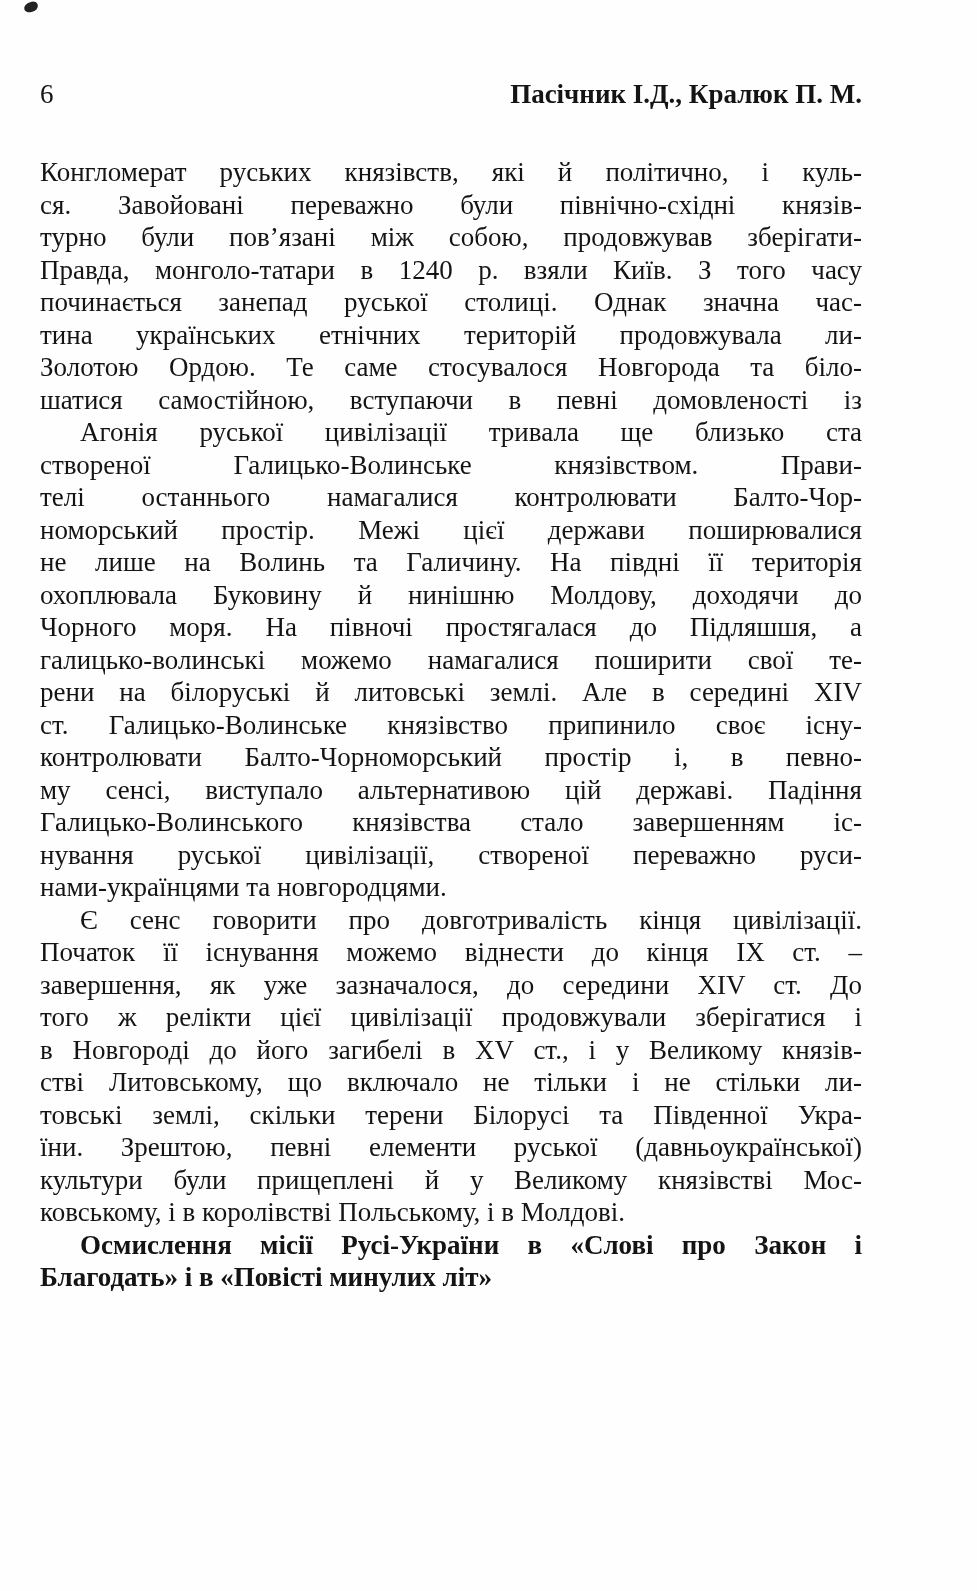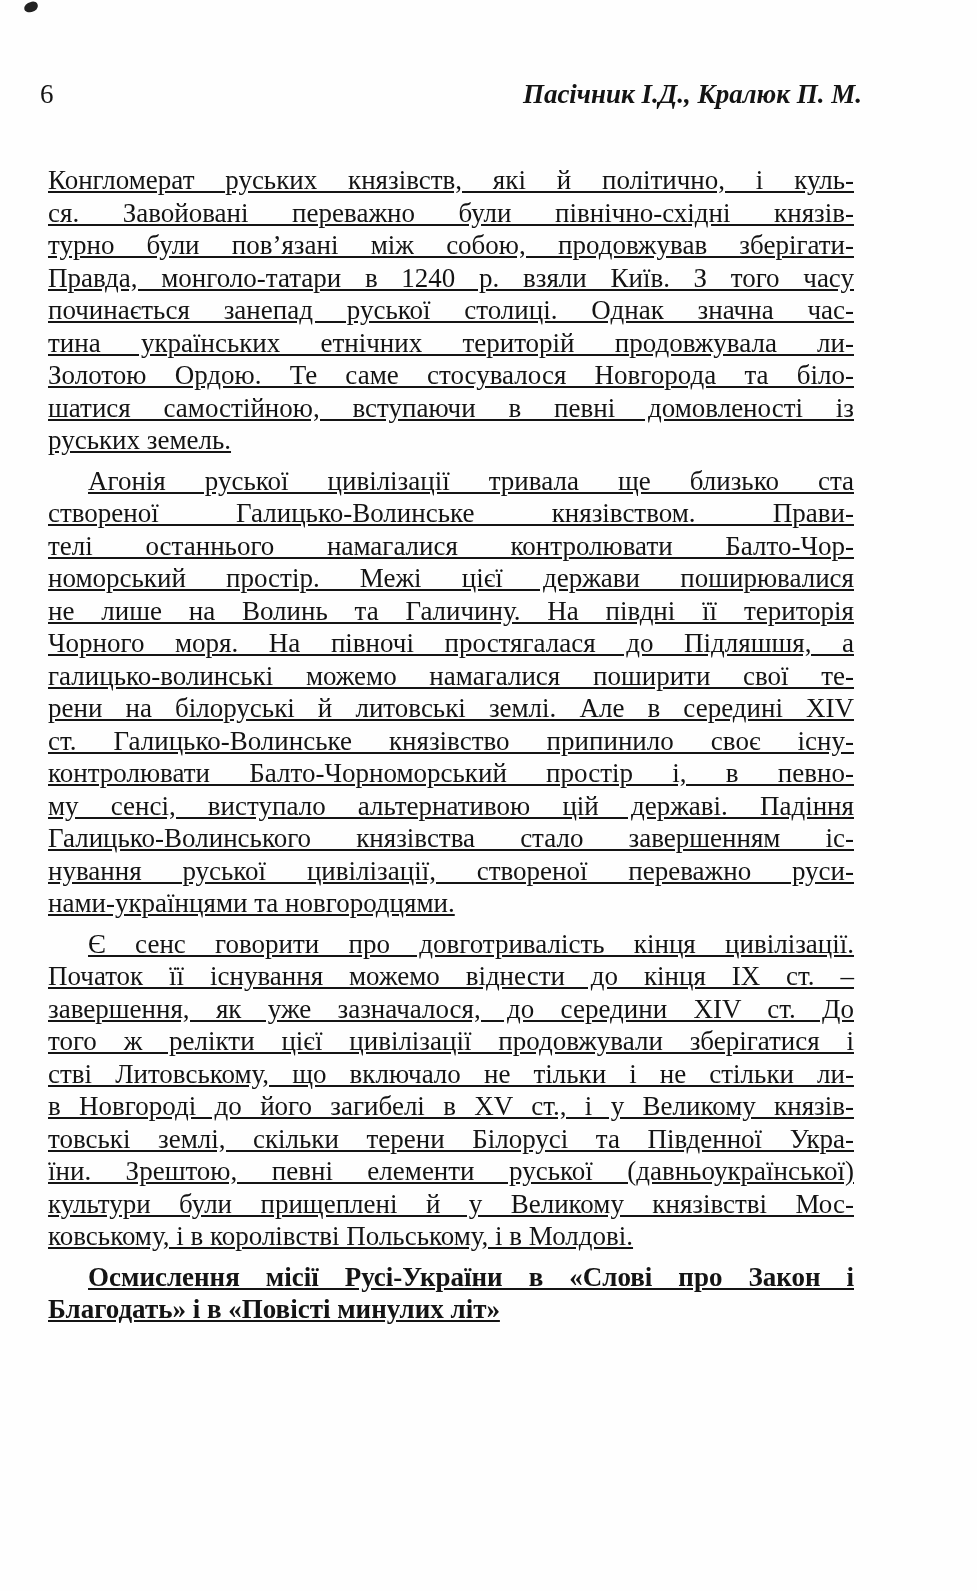--- a/index.html
+++ b/index.html
@@ -34,31 +34,30 @@
     align-items: baseline;
     font-size: 27px;
     line-height: 32px;
   }
   .page-number {
     font-weight: normal;
     font-style: normal;
   }
   .running-head-text {
     font-weight: bold;
-    font-style: italic;
   }
   .text-block {
     position: absolute;
     top: 156px;
     left: 40px;
     width: 822px;
     font-size: 27px;
     line-height: 32.5px;
   }
-  .paragraph { margin: 8px; text-decoration: underline; }
+  .paragraph { margin: 0; }
   .paragraph.bold { font-weight: bold; }
   .line {
     text-align: justify;
     text-align-last: justify;
     white-space: normal;
   }
   .line.last {
     text-align-last: left;
   }
   .line.indent {
@@ -79,45 +78,45 @@
   <div class="text-block">
       <div class="paragraph">
         <div class="line">Конгломерат руських князівств, які й політично, і куль-</div>
         <div class="line">ся. Завойовані переважно були північно-східні князів-</div>
         <div class="line">турно були пов’язані між собою, продовжував зберігати-</div>
         <div class="line">Правда, монголо-татари в 1240 р. взяли Київ. З того часу</div>
         <div class="line">починається занепад руської столиці. Однак значна час-</div>
         <div class="line">тина українських етнічних територій продовжувала ли-</div>
         <div class="line">Золотою Ордою. Те саме стосувалося Новгорода та біло-</div>
         <div class="line">шатися самостійною, вступаючи в певні домовленості із</div>
-        <div class="line last">руських земель.</div>
       </div>
       <div class="paragraph">
         <div class="line indent">Агонія руської цивілізації тривала ще близько ста</div>
         <div class="line">створеної Галицько-Волинське князівством. Прави-</div>
         <div class="line">телі останнього намагалися контролювати Балто-Чор-</div>
         <div class="line">номорський простір. Межі цієї держави поширювалися</div>
         <div class="line">не лише на Волинь та Галичину. На півдні її територія</div>
+        <div class="line">охоплювала Буковину й нинішню Молдову, доходячи до</div>
         <div class="line">Чорного моря. На півночі простягалася до Підляшшя, а</div>
         <div class="line">галицько-волинські можемо намагалися поширити свої те-</div>
         <div class="line">рени на білоруські й литовські землі. Але в середині XIV</div>
         <div class="line">ст. Галицько-Волинське князівство припинило своє існу-</div>
         <div class="line">контролювати Балто-Чорноморський простір і, в певно-</div>
         <div class="line">му сенсі, виступало альтернативою цій державі. Падіння</div>
         <div class="line">Галицько-Волинського князівства стало завершенням іс-</div>
         <div class="line">нування руської цивілізації, створеної переважно руси-</div>
         <div class="line last">нами-українцями та новгородцями.</div>
       </div>
       <div class="paragraph">
         <div class="line indent">Є сенс говорити про довготривалість кінця цивілізації.</div>
         <div class="line">Початок її існування можемо віднести до кінця IX ст. –</div>
         <div class="line">завершення, як уже зазначалося, до середини XIV ст. До</div>
         <div class="line">того ж релікти цієї цивілізації продовжували зберігатися і</div>
+        <div class="line">в Новгороді до його загибелі в XV ст., і у Великому князів-</div>
         <div class="line">стві Литовському, що включало не тільки і не стільки ли-</div>
-        <div class="line">в Новгороді до його загибелі в XV ст., і у Великому князів-</div>
         <div class="line">товські землі, скільки терени Білорусі та Південної Укра-</div>
         <div class="line">їни. Зрештою, певні елементи руської (давньоукраїнської)</div>
         <div class="line">культури були прищеплені й у Великому князівстві Мос-</div>
         <div class="line last">ковському, і в королівстві Польському, і в Молдові.</div>
       </div>
       <div class="paragraph bold">
         <div class="line indent">Осмислення місії Русі-України в «Слові про Закон і</div>
         <div class="line last">Благодать» і в «Повісті минулих літ»</div>
       </div>
     </div>

